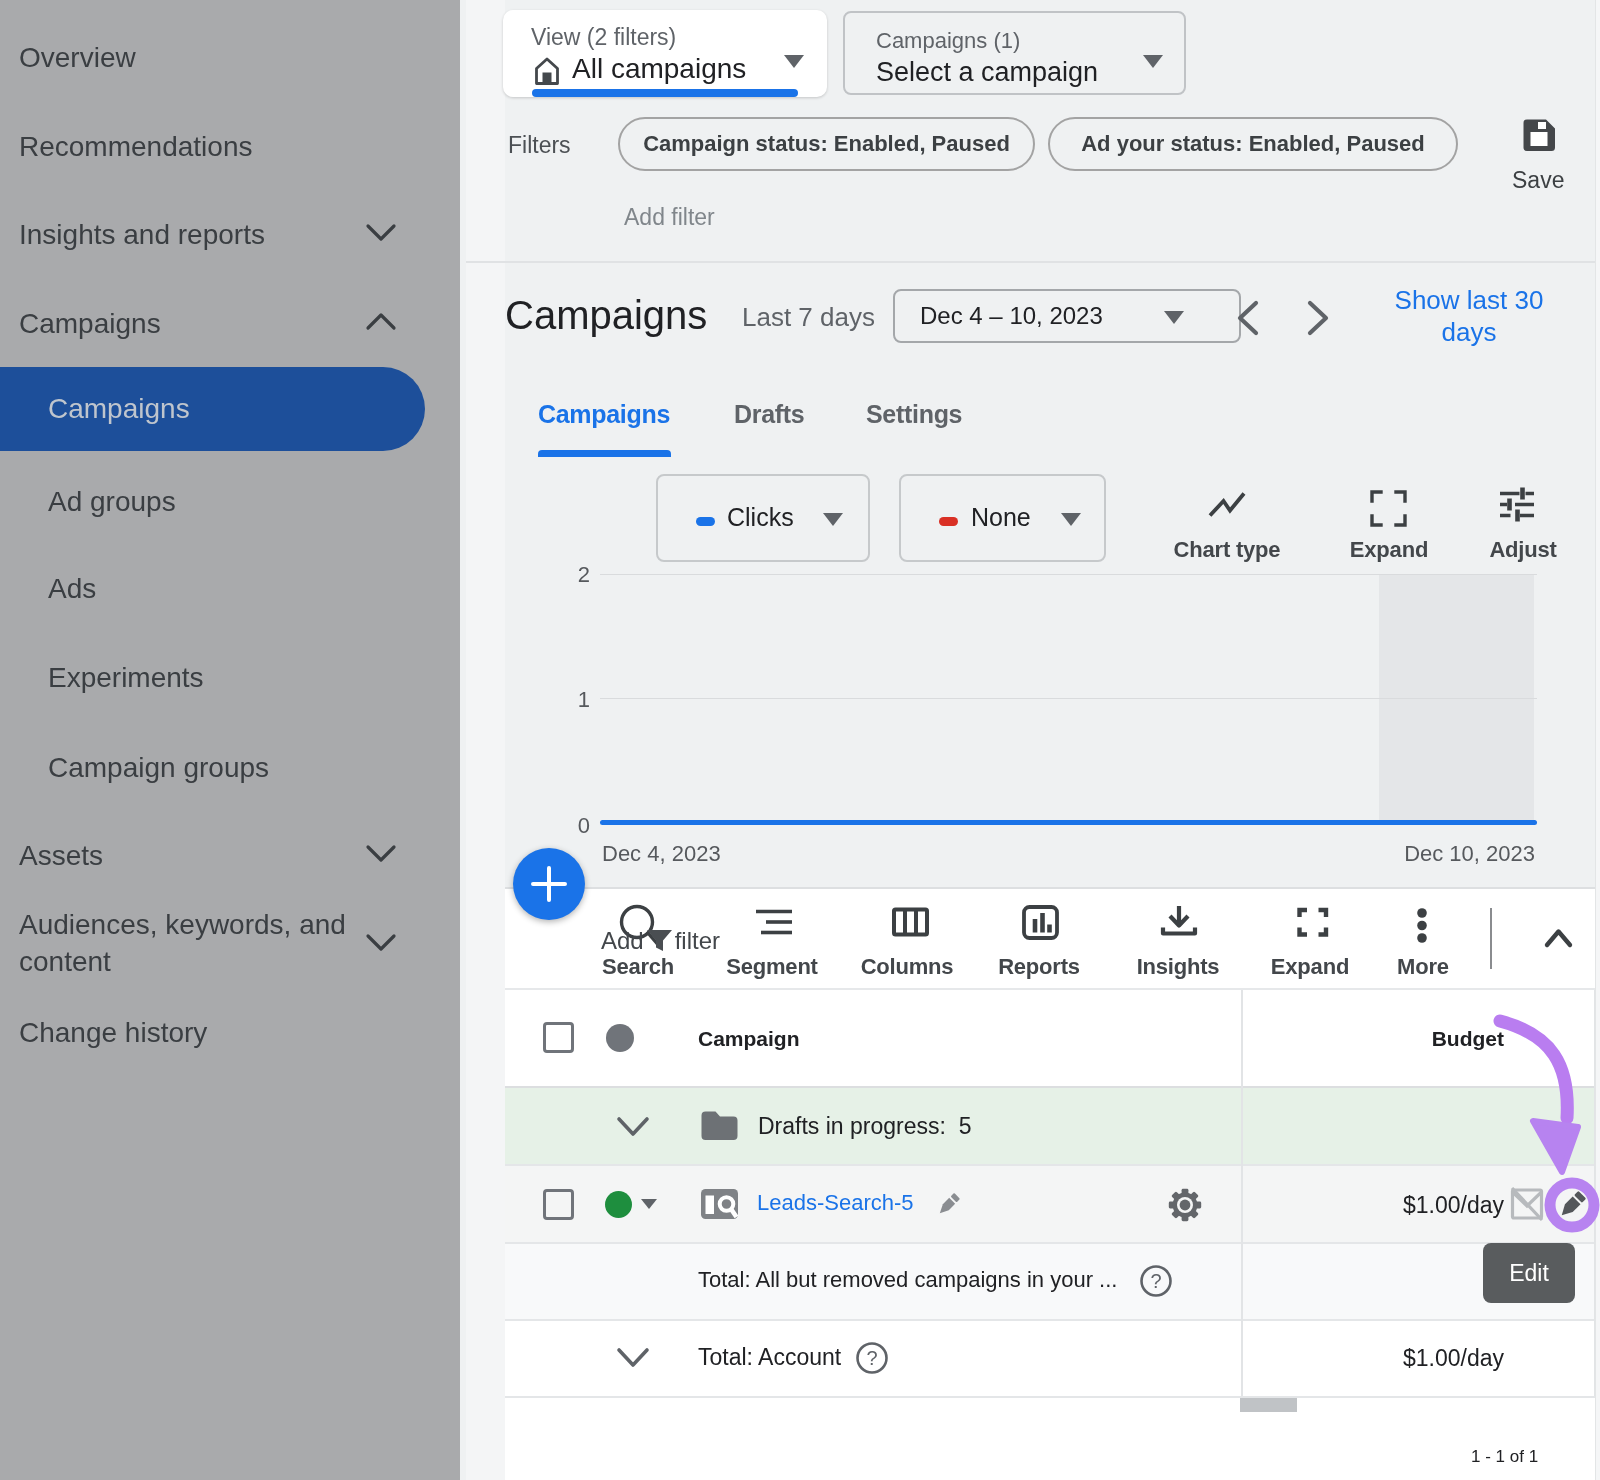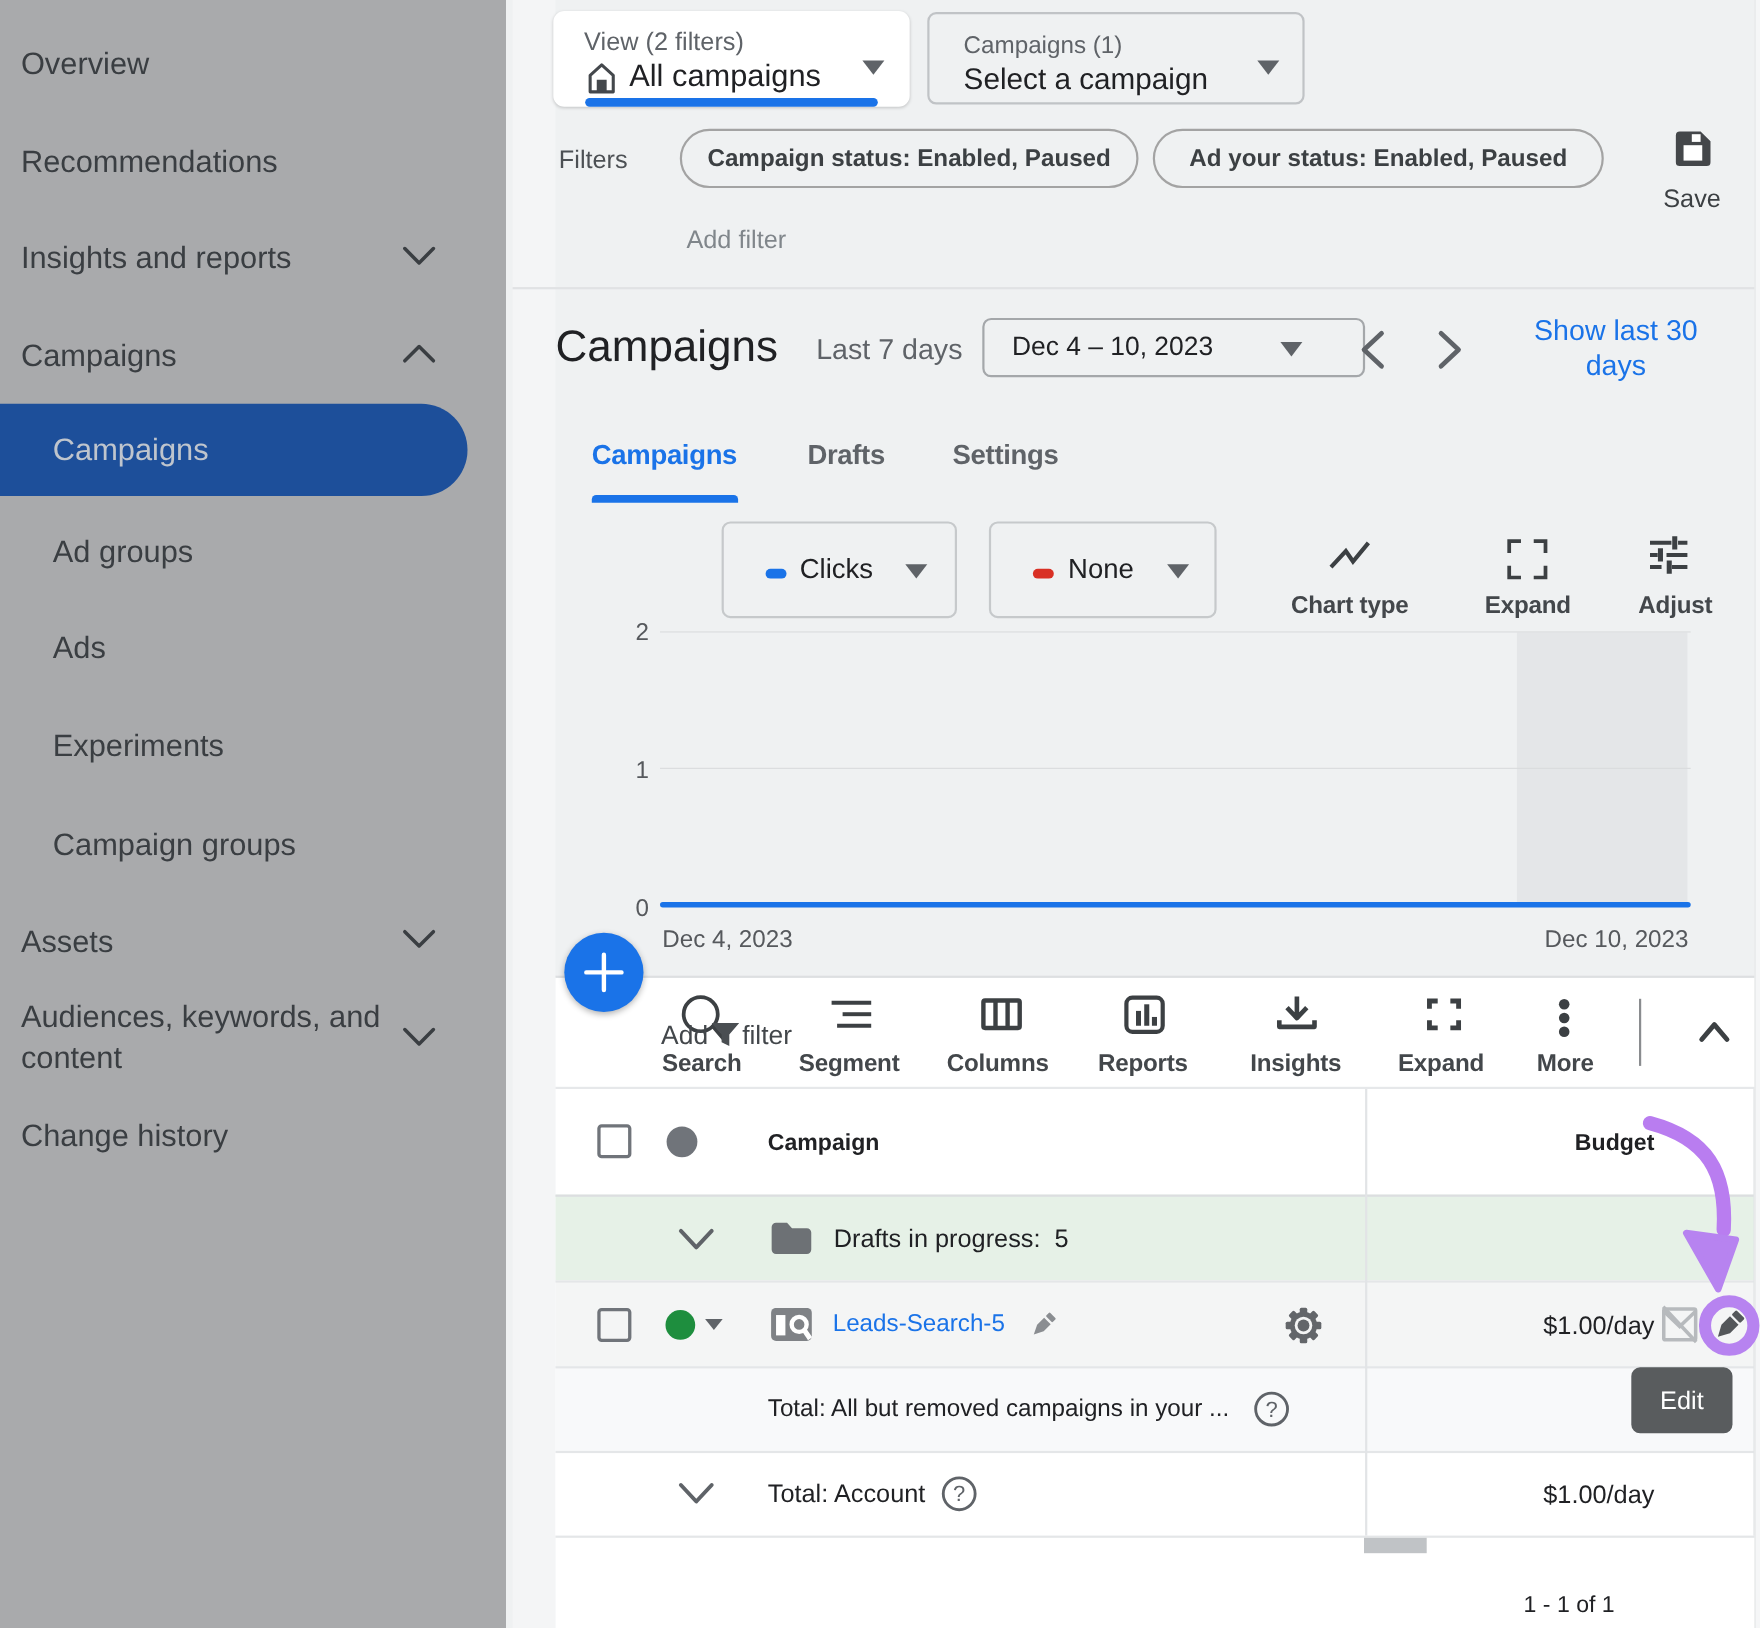--- a/index.html
+++ b/index.html
@@ -307,21 +307,21 @@
     <text x="17" y="24" font-size="20" fill="#5f6368" text-anchor="middle" font-family="Liberation Sans">?</text>
   </svg>
 <div class="abs dark" style="left:1350px;top:1345px;width:154px;font-size:23px;text-align:right;">$1.00/day</div>
 <div class="hline" style="left:505px;top:1396px;width:1095px;background:#e4e6e8;"></div>
 
 <div class="abs" style="left:1241px;top:990px;width:2px;height:406px;background:#e2e4e6;"></div>
 <div class="abs" style="left:1594px;top:990px;width:2px;height:406px;background:#e2e4e6;"></div>
 
 <div class="abs" style="left:1240px;top:1398px;width:57px;height:14px;background:#c0c3c6;"></div>
 
-<div class="abs dark" style="left:1385px;top:1447px;font-size:21px;">1 - 1 of 1</div>
+<div class="abs dark" style="left:1471px;top:1447px;font-size:17px;">1 - 1 of 1</div>
 
 <div class="abs" style="left:1483px;top:1243px;width:92px;height:60px;background:#595c5e;border-radius:8px;text-align:center;line-height:60px;font-size:23px;color:#ffffff;">Edit</div>
 <div class="abs" style="left:1595px;top:0;width:5px;height:1480px;background:#f5f6f7;border-left:1px solid #e3e5e6;"></div>
 
 <svg class="abs" width="200" height="260" style="left:1400px;top:980px;" fill="none">
   <circle cx="172" cy="225" r="22" stroke="#b783f0" stroke-width="11"></circle>
   <path d="M100 41 C 152 55, 170 85, 167 138" stroke="#b97df0" stroke-width="13" stroke-linecap="round"></path>
   <path d="M133 141 L178 147 L162 192 Z" fill="#b783f0" stroke="#b783f0" stroke-width="6" stroke-linejoin="round"></path>
 </svg>
 

